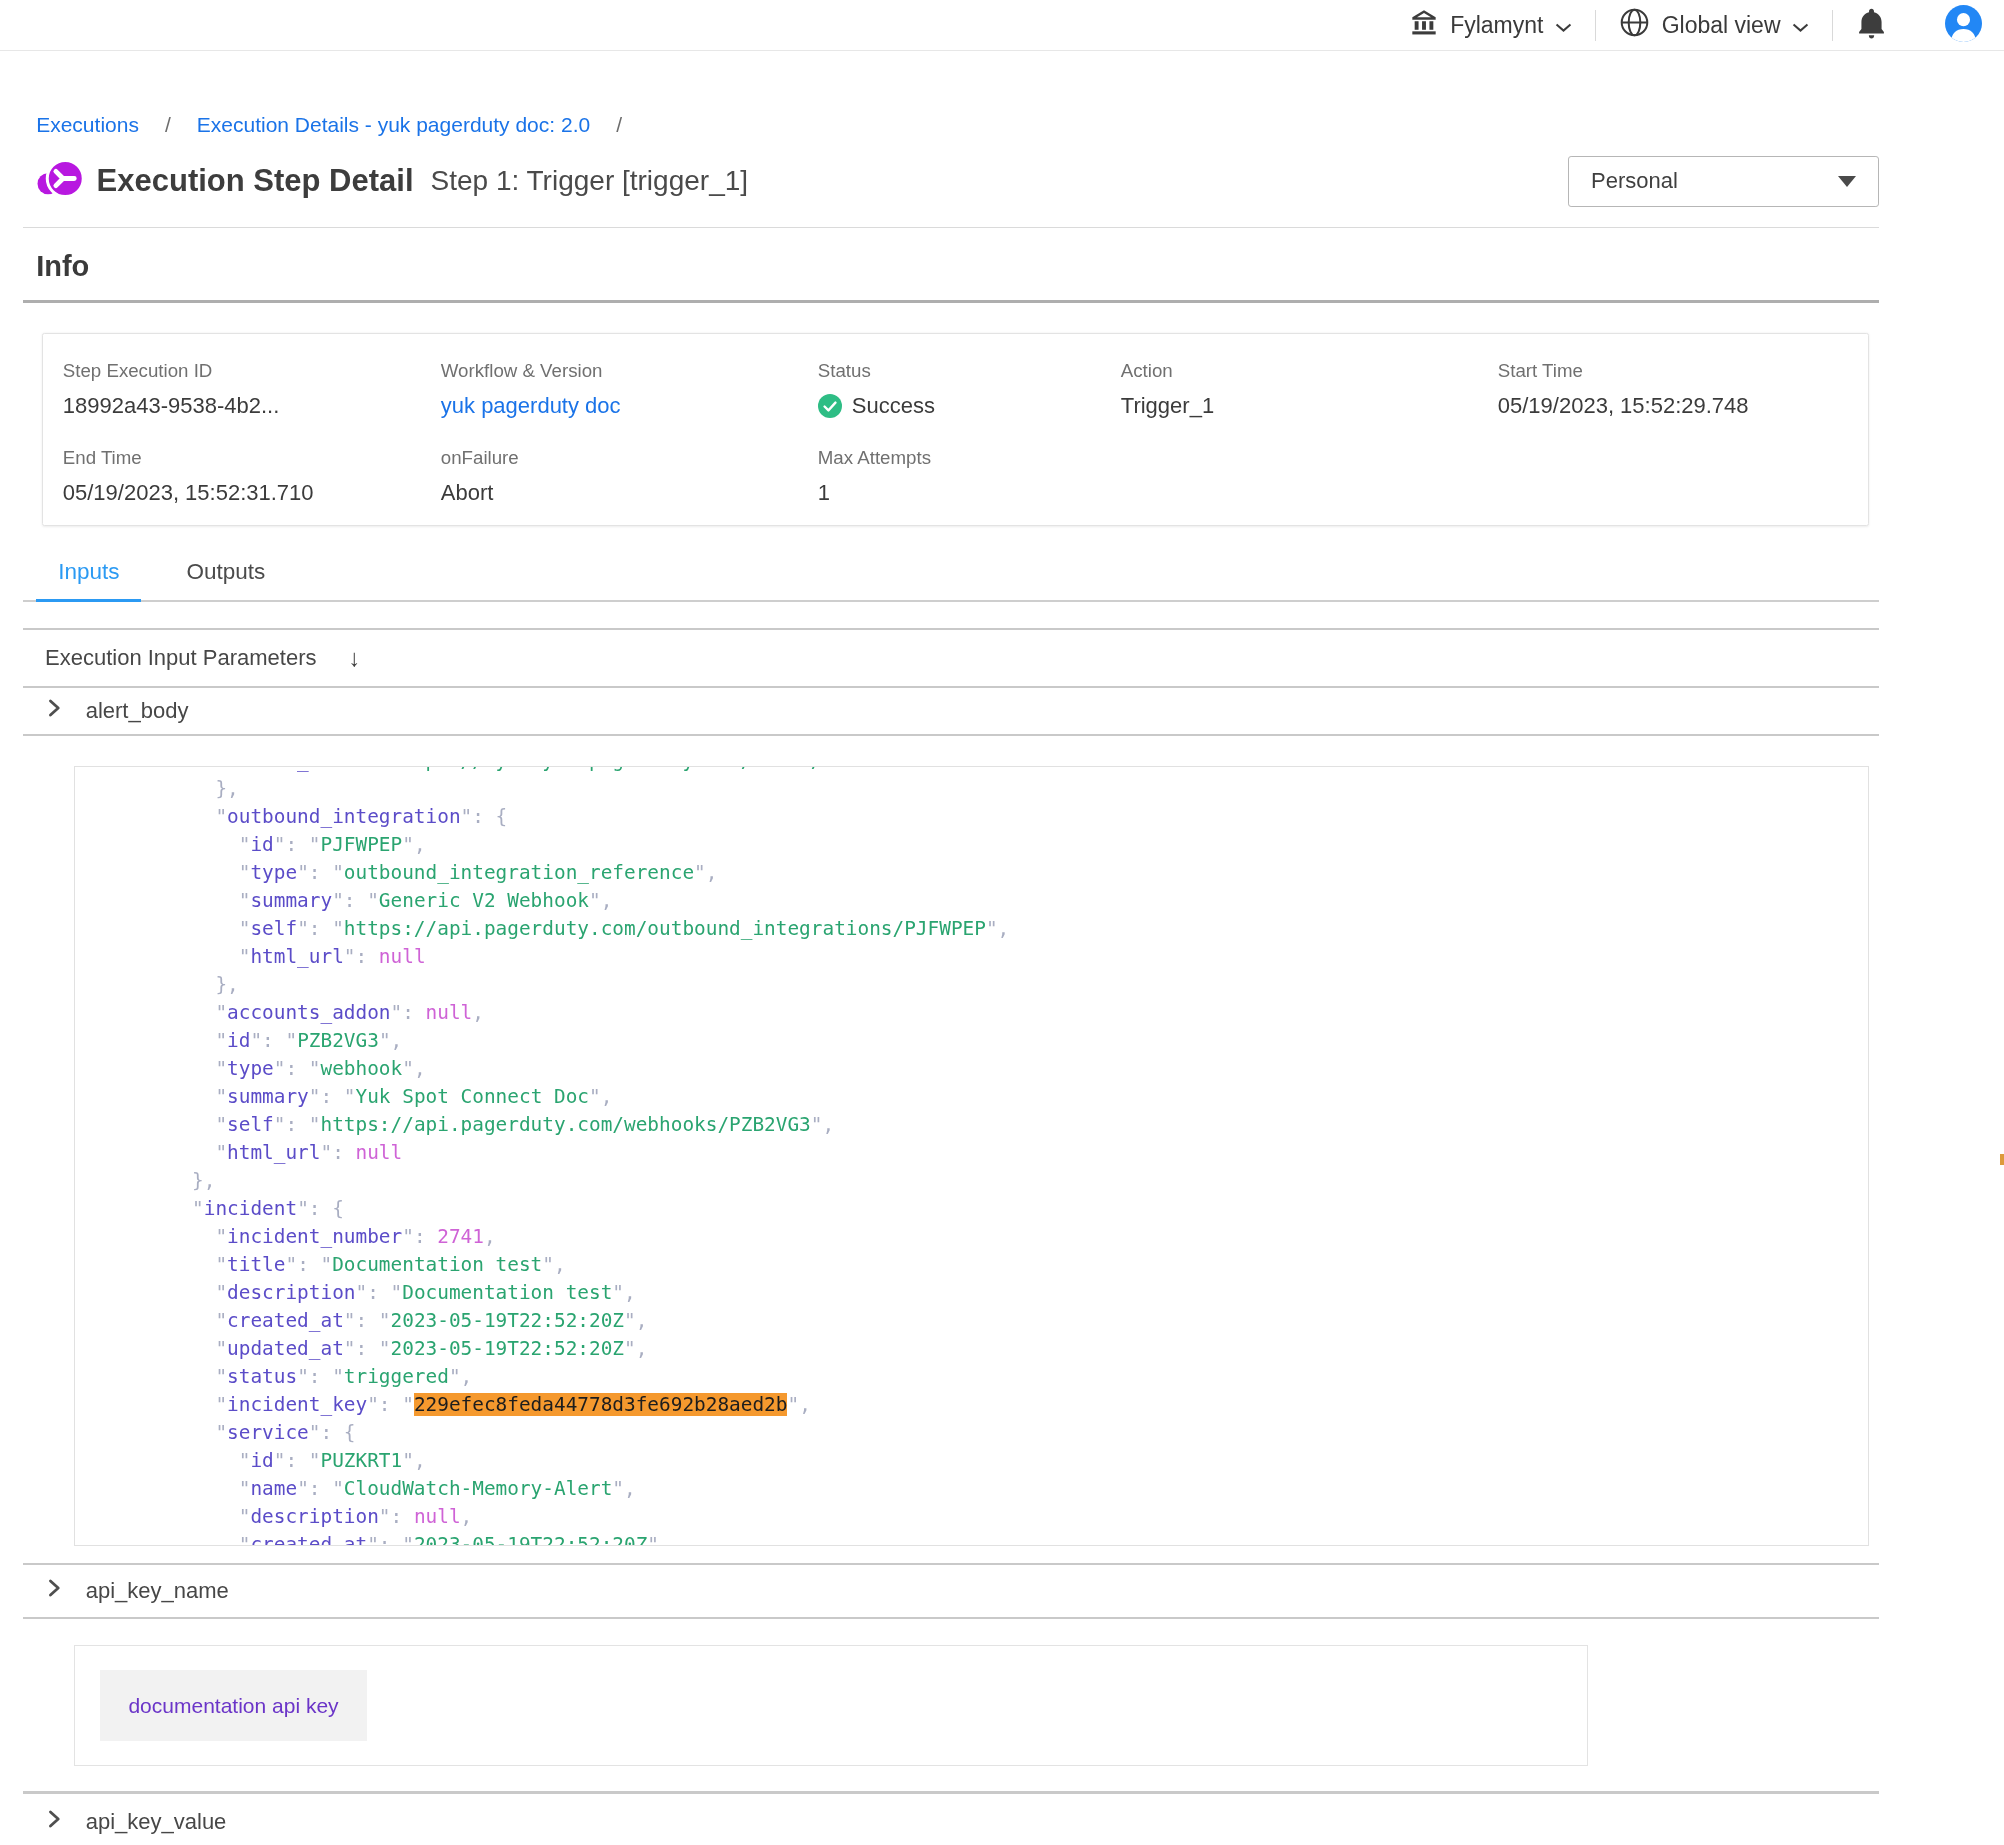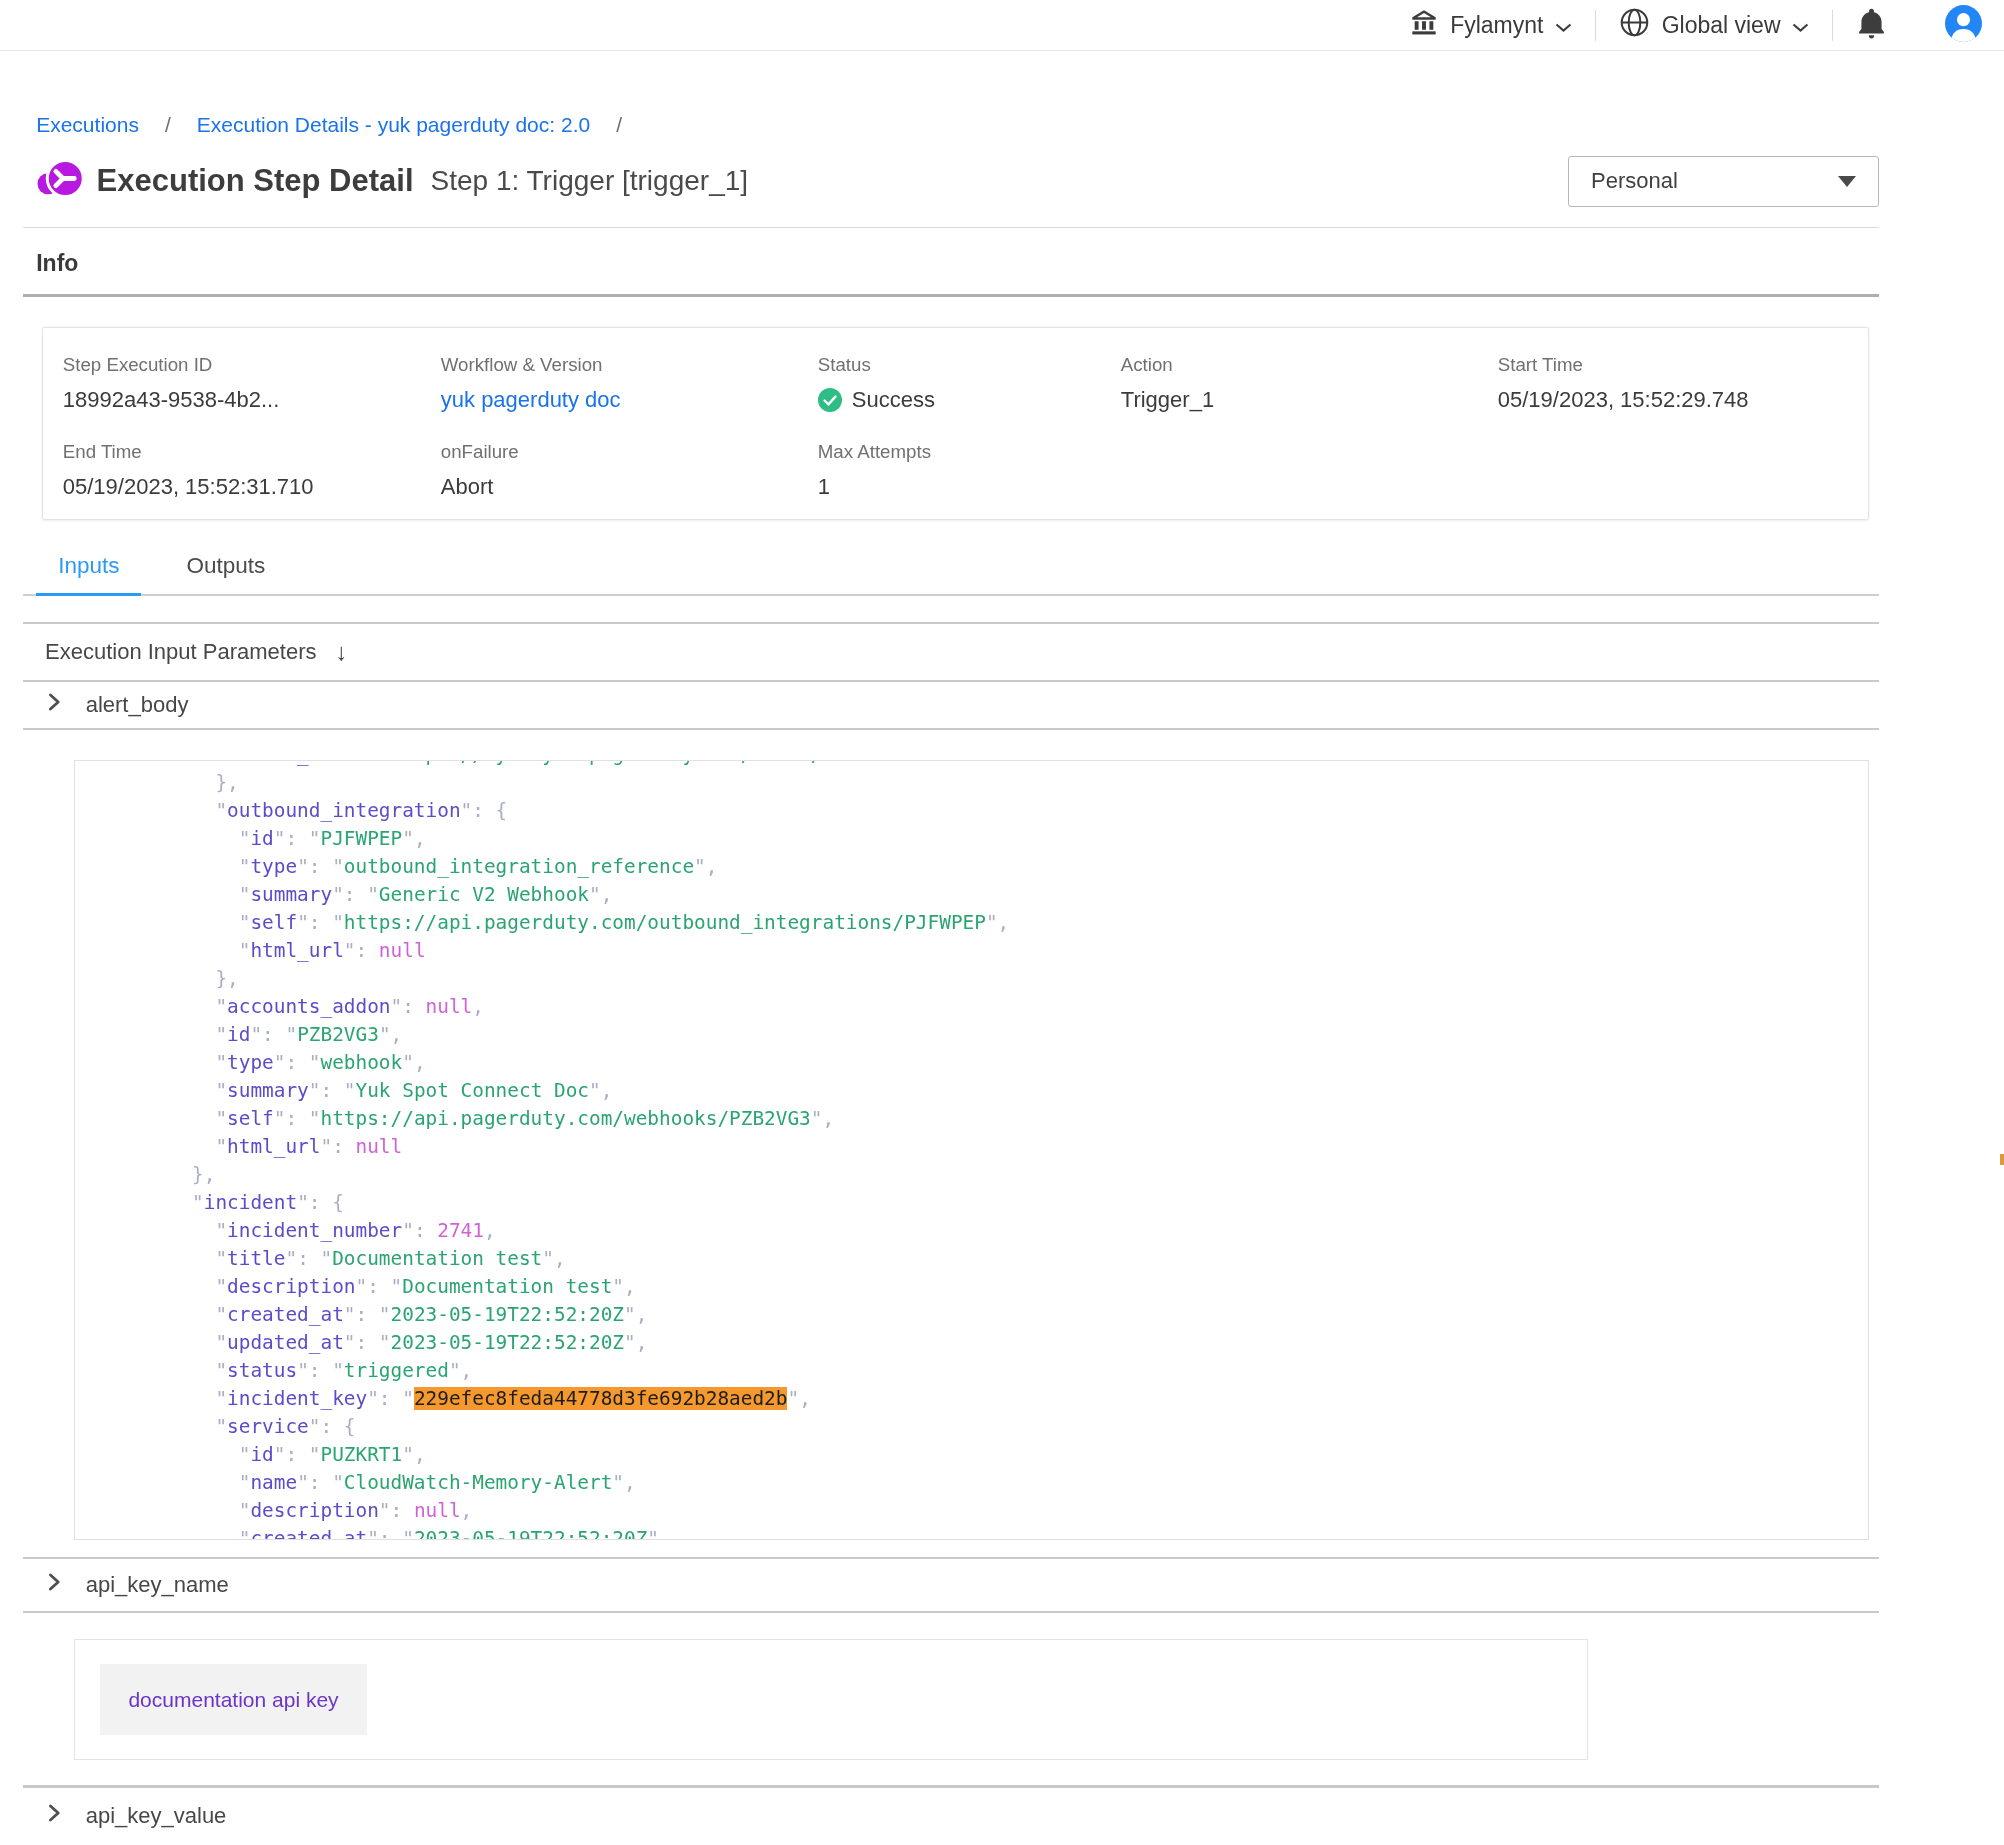--- a/index.html
+++ b/index.html
@@ -25,21 +25,21 @@
   .page-title { font-size:31px; font-weight:bold; color:#3d3d3d; margin-left:12.4px; }
   .page-subtitle { font-size:28px; color:#4a4a4a; margin-left:17px; }
   .scope-select { margin-left:auto; margin-right:0; width:311px; height:51px;
     border:0.8px solid #b6b6b6; border-radius:3.1px; display:flex; align-items:center;
     justify-content:space-between; padding:0 22px; font-size:22px; color:#3f3f3f;
     background:#fff; cursor:pointer; }
   .caret-down { width:0; height:0; border-left:9.3px solid transparent;
     border-right:9.3px solid transparent; border-top:11px solid #4a4a4a; }
 
   .hr-light { border:none; height:1.6px; background:#dadada; margin-top:20px; }
-  .info-heading { margin:22px 0 0 13.2px; font-size:23px; color:#3a3a3a; }
+  .info-heading { margin:22px 0 0 13.2px; font-size:29px; color:#3a3a3a; }
   .hr-dark { border:none; height:3.1px; background:#aeaeae; margin-top:17px; }
 
   .info-card { margin:29.5px 10px 0 19.4px; border:0.8px solid #e3e3e3; border-radius:2.3px;
     box-shadow:0 0.8px 2.3px rgba(0,0,0,.08); padding:26.4px 15.5px 18.7px 19.4px;
     display:grid; grid-template-columns:378px 377px 303px 377px 1fr; row-gap:28px; }
   .field-label { font-size:18.7px; color:#707070; }
   .field-value { margin-top:11px; font-size:22px; color:#3b3b3b; }
   .field-value.link { color:#1a73e8; cursor:pointer; }
   .field-value.status { display:flex; align-items:center; gap:10px; }
   .check-circle { width:24px; height:24px; border-radius:50%; background:#2ebd85;
@@ -49,21 +49,21 @@
   .tab { font-size:22.5px; color:#4b4b4b; padding:0 22px 14.8px; margin-right:23px;
     position:relative; cursor:pointer; }
   .tab.active { color:#2b9af3; }
   .tab.active::after { content:""; position:absolute; left:0; right:0; bottom:-2.3px;
     height:3.1px; background:#2b9af3; }
 
   .spacer33 { height:26px; }
   .divider { border:none; height:2.3px; background:#c9c9c9; }
   .section-row { display:flex; align-items:center; border-bottom:2.3px solid #c9c9c9;
     padding-left:22px; font-size:22px; color:#474747; }
-  .row-eip { height:58px; gap:19px; cursor:default; }
+  .row-eip { height:58px; gap:32px; cursor:default; }
   .row-expand { height:48px; gap:22px; cursor:pointer; }
   .dl-arrow { font-size:24px; font-weight:bold; color:#3f3f3f; cursor:pointer; }
 
   
   .code-box { margin:29.5px 0 0 51px; width:1795px; height:780px;
     border:0.8px solid #e1e1e1; background:#fff; overflow:hidden; padding-left:47px; }
   .code-line { font-family:"DejaVu Sans Mono", monospace; font-size:19.4px;
     line-height:28px; height:28px; white-space:pre; }
   .code-line:first-child { margin-top:-19.4px; }
   .tk-k { color:#5b4cc8; }

